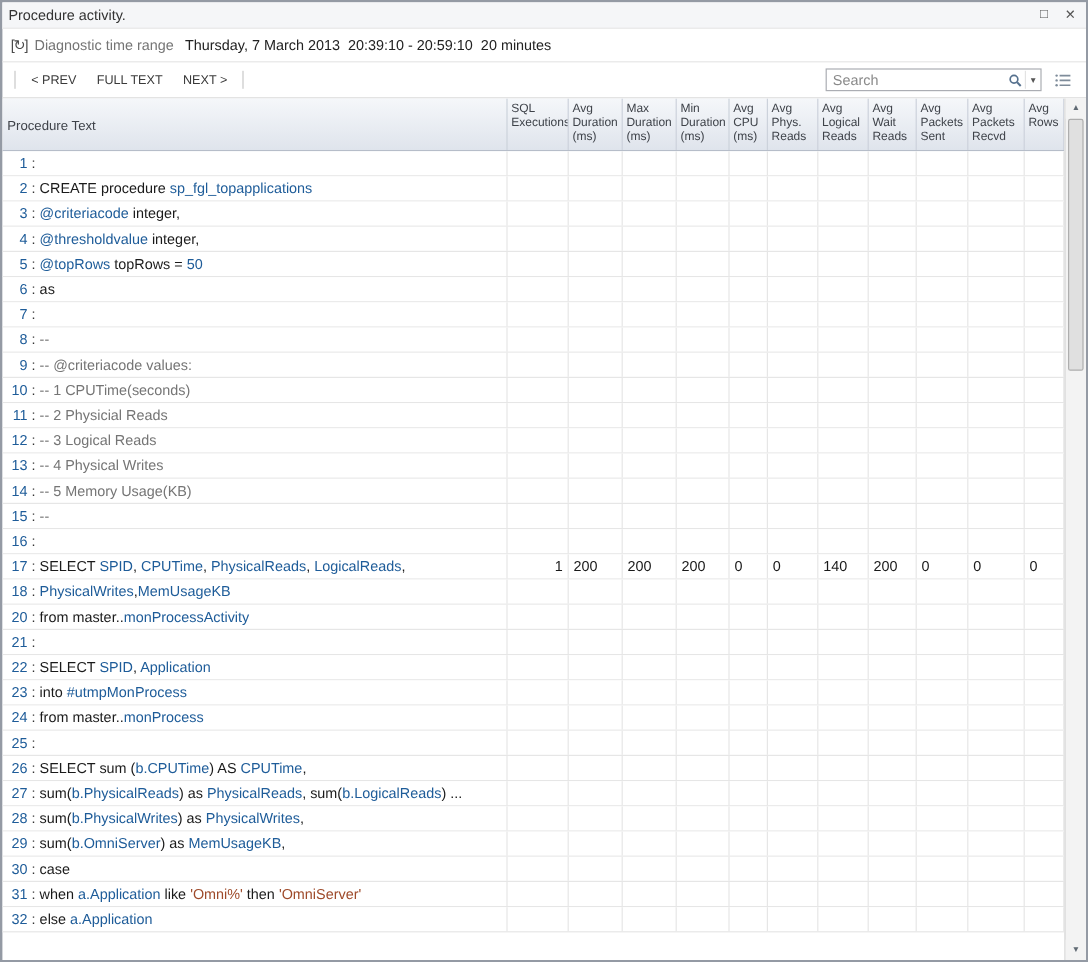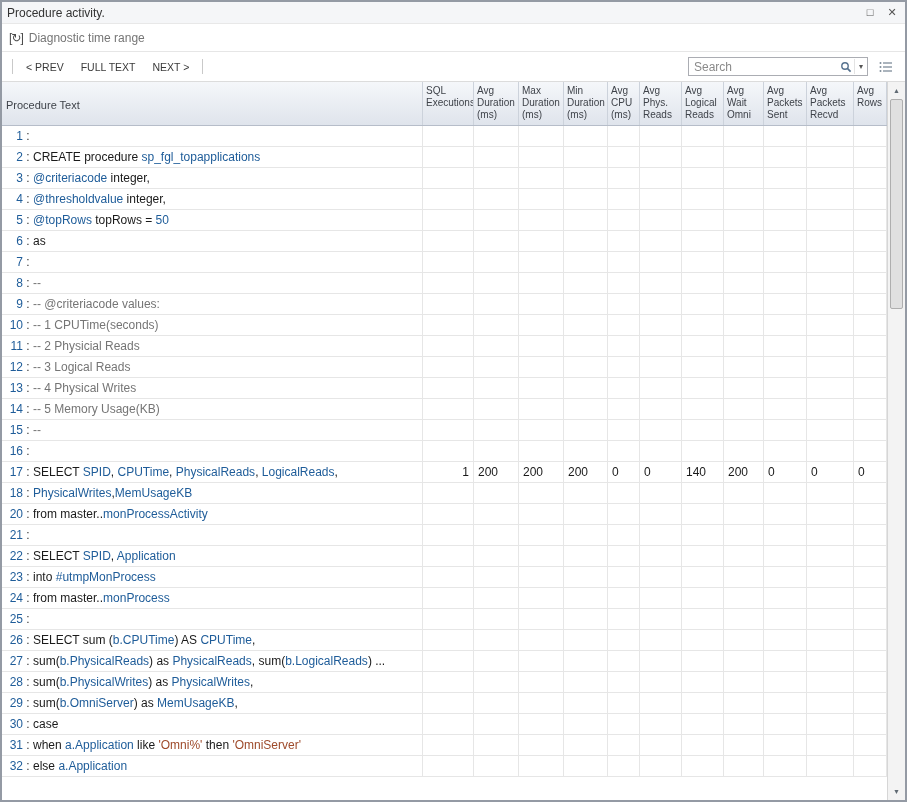--- a/index.html
+++ b/index.html
@@ -78,20 +78,21 @@
     <span class="title">Procedure activity.</span>
     <span class="winbtns">
       <span class="winbtn"><span>□</span></span>
       <span class="winbtn"><span>✕</span></span>
     </span>
   </div>
 
   <div class="diagbar">
     <span class="diagicon">[↻]</span>
     <span class="diaglabel">Diagnostic time range </span>
+    <span class="diagvalue">Thursday, 7 March 2013  20:39:10 - 20:59:10  20 minutes</span>
   </div>
 
   <div class="toolbar">
     <span class="sep"></span>
     <span class="tbtn">&lt; PREV</span>
     <span class="tbtn">FULL TEXT</span>
     <span class="tbtn">NEXT &gt;</span>
     <span class="sep"></span>
     <div class="searchbox">
       <input type="text" placeholder="Search" style="">
@@ -125,21 +126,21 @@
           <div class="hcell hproc">
             <span>Procedure Text</span>
           </div>
           <div class="hcell" style="flex: 0 0 51px;"><span>SQL Executions</span></div>
           <div class="hcell" style="flex: 0 0 45px;"><span>Avg Duration (ms)</span></div>
           <div class="hcell" style="flex: 0 0 45px;"><span>Max Duration (ms)</span></div>
           <div class="hcell" style="flex: 0 0 44px;"><span>Min Duration (ms)</span></div>
           <div class="hcell" style="flex: 0 0 32px;"><span>Avg CPU (ms)</span></div>
           <div class="hcell" style="flex: 0 0 42px;"><span>Avg Phys. Reads</span></div>
           <div class="hcell" style="flex: 0 0 42px;"><span>Avg Logical Reads</span></div>
-          <div class="hcell" style="flex: 0 0 40px;"><span>Avg Wait Omni</span></div>
+          <div class="hcell" style="flex: 0 0 40px;"><span>Avg Wait Reads</span></div>
           <div class="hcell" style="flex: 0 0 43px;"><span>Avg Packets Sent</span></div>
           <div class="hcell" style="flex: 0 0 47px;"><span>Avg Packets Recvd</span></div>
           <div class="hcell" style="flex: 0 0 33px;"><span>Avg Rows</span></div>
         </div>
       <div class="tbody">
           <div class="trow">
             <div class="cell proc"><span class="lnum">1</span><span class="lcolon"> : </span></div>
             <div class="cell numcell right" style="flex: 0 0 51px;"></div>
             <div class="cell numcell" style="flex: 0 0 45px;"></div>
             <div class="cell numcell" style="flex: 0 0 45px;"></div>

